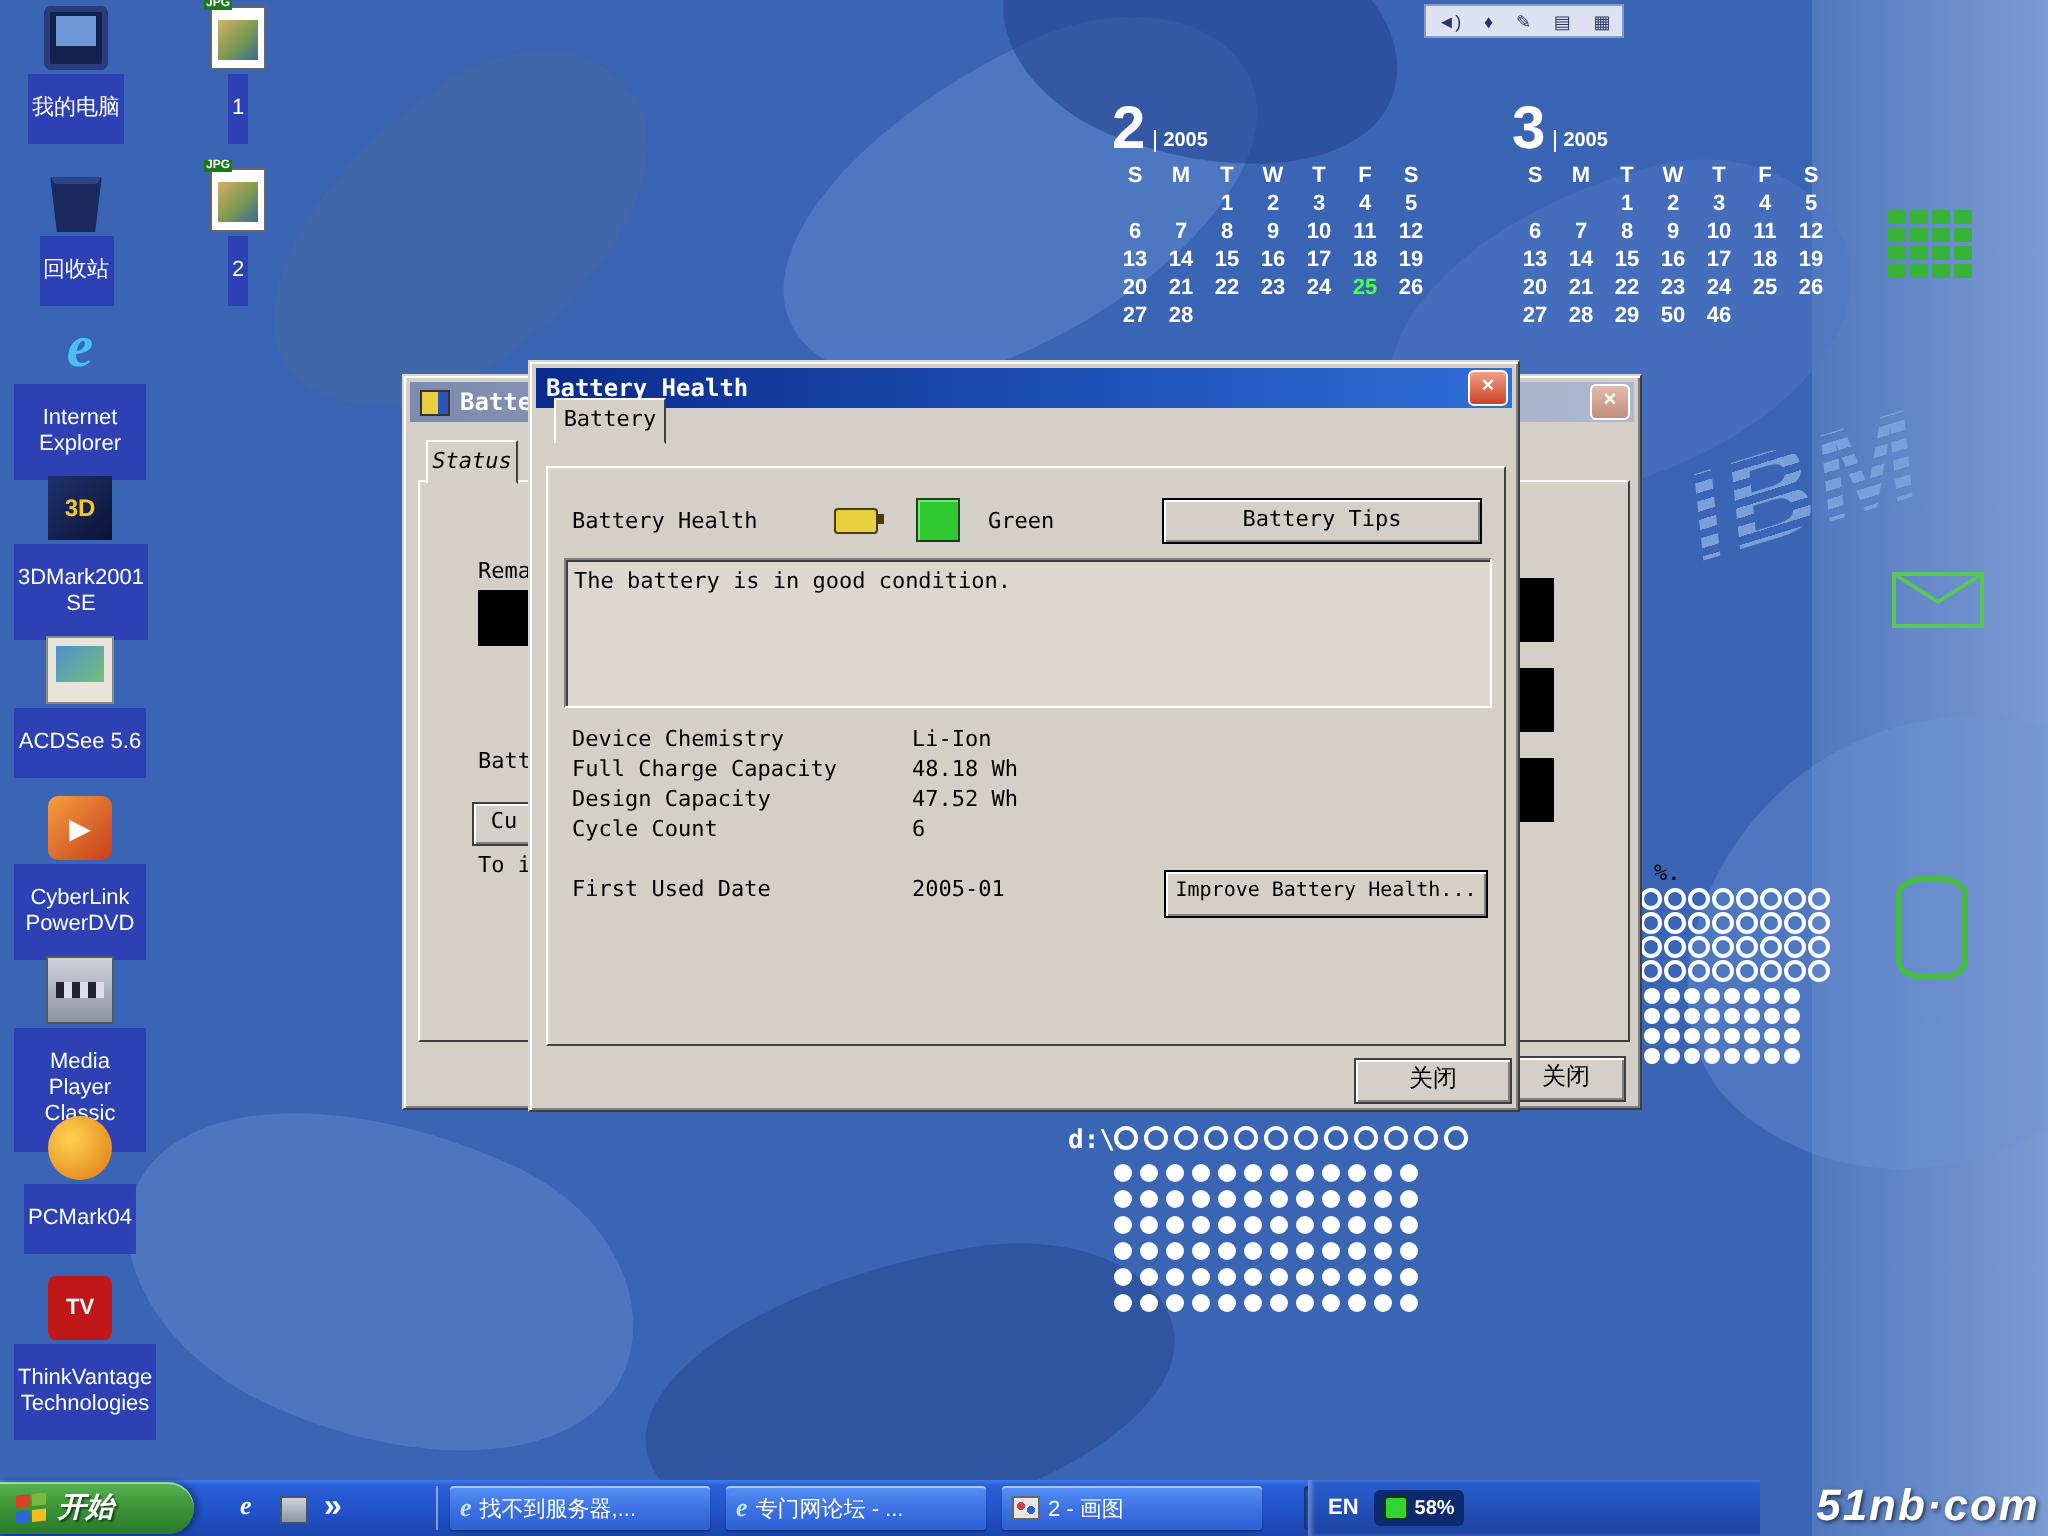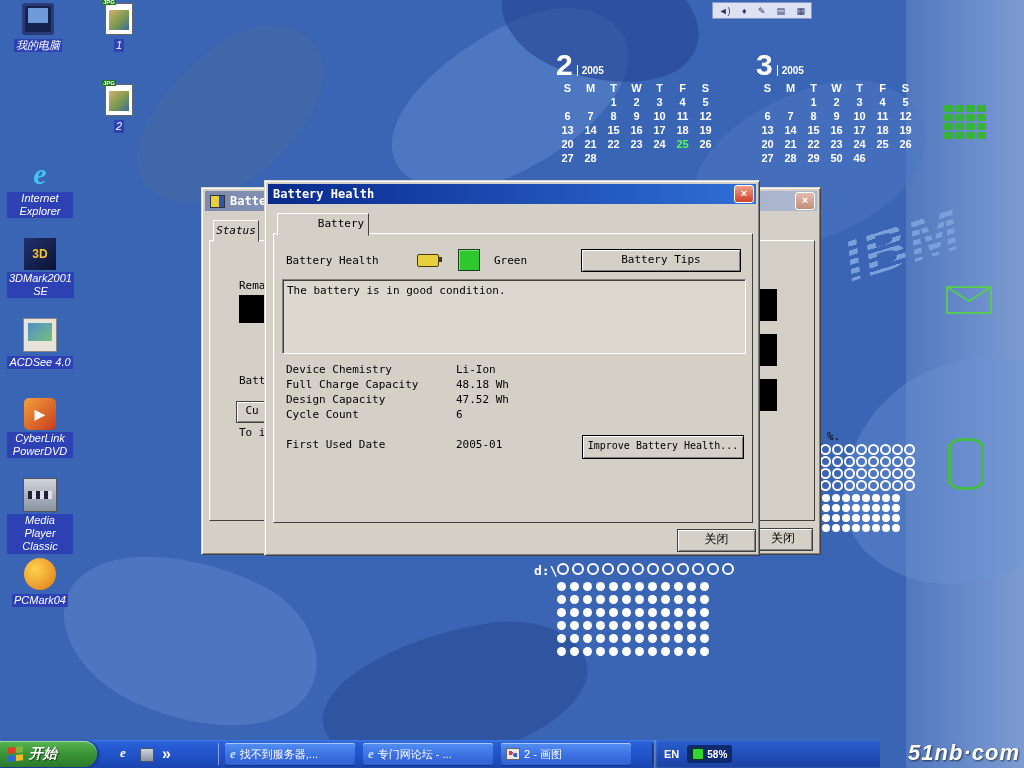--- a/index.html
+++ b/index.html
@@ -31,22 +31,22 @@
        font:italic 900 62px "Liberation Sans",sans-serif;letter-spacing:2px;
        color:transparent;
        background-image:repeating-linear-gradient(#7aa0dc 0 5px,rgba(0,0,0,0) 5px 9px);
        -webkit-background-clip:text;background-clip:text;}
   .envelope{position:absolute;left:946px;top:286px;}
   .cylinder{position:absolute;left:948px;top:438px;width:30px;height:46px;
             border:3px solid #46bc46;border-radius:14px/9px;}
   
   .icon-item{position:absolute;width:66px;text-align:center;cursor:default;}
   .icon-item .ico{width:32px;height:32px;margin:0 auto;position:relative;}
-  .icon-item .lbl{display:inline-block;margin-top:2px;padding:0 2px;
-                  background:rgba(45,62,180,.92);color:#fff;font-size:11px;line-height:1.2;font-style:italic;}
+  .icon-item .lbl{display:inline-block;margin-top:2px;padding:11px 2px;
+                  background:rgba(45,62,180,.92);color:#fff;font-size:11px;line-height:1.2;}
   .ico-computer{background:#16224e;border-radius:4px;box-shadow:inset 0 0 0 3px #2a3a7a;}
   .ico-computer:after{content:"";position:absolute;left:6px;top:5px;right:6px;bottom:12px;background:#6f9ad8;}
   .ico-bin{background:#1a2a5e;clip-path:polygon(10% 15%,90% 15%,80% 100%,20% 100%);}
   .ico-bin:after{content:"";position:absolute;left:4px;top:2px;right:4px;height:6px;background:#2e4488;border-radius:3px;}
   .ico-ie{font:bold italic 30px "Liberation Serif",serif;color:#49c0f0;line-height:32px;}
   .ico-3dmark{background:linear-gradient(135deg,#20306e,#0c1433);color:#f4c82c;
               font:bold 12px "Liberation Sans",sans-serif;line-height:32px;}
   .ico-acdsee{background:#e8e4da;border:1px solid #888;}
   .ico-acdsee:after{content:"";position:absolute;left:4px;top:4px;right:4px;bottom:10px;
                     background:linear-gradient(135deg,#4f8fd0,#77c077);}
@@ -430,43 +430,51 @@
       <span></span>
       <span></span>
       <span></span>
       <span></span>
     </div>
 
   <div class="icon-item" style="left:5px;top:3px;">
     <div class="ico ico-computer"></div>
     <span class="lbl">我的电脑</span>
   </div>
+  <div class="icon-item" style="left:5px;top:84px;">
+    <div class="ico ico-bin"></div>
+    <span class="lbl">回收站</span>
+  </div>
   <div class="icon-item" style="left:7px;top:158px;">
     <div class="ico ico-ie">e</div>
     <span class="lbl">Internet Explorer</span>
   </div>
   <div class="icon-item" style="left:7px;top:238px;">
     <div class="ico ico-3dmark">3D</div>
     <span class="lbl">3DMark2001 SE</span>
   </div>
   <div class="icon-item" style="left:7px;top:318px;">
     <div class="ico ico-acdsee"></div>
-    <span class="lbl">ACDSee 4.0</span>
+    <span class="lbl">ACDSee 5.6</span>
   </div>
   <div class="icon-item" style="left:7px;top:398px;">
     <div class="ico ico-dvd">▶</div>
     <span class="lbl">CyberLink PowerDVD</span>
   </div>
   <div class="icon-item" style="left:7px;top:478px;">
     <div class="ico ico-mpc"></div>
     <span class="lbl">Media Player Classic</span>
   </div>
   <div class="icon-item" style="left:7px;top:558px;">
     <div class="ico ico-pcmark"></div>
     <span class="lbl">PCMark04</span>
+  </div>
+  <div class="icon-item" style="left:7px;top:638px;">
+    <div class="ico ico-tvt">TV</div>
+    <span class="lbl">ThinkVantage Technologies</span>
   </div>
   <div class="icon-item" style="left:86px;top:3px;">
     <div class="ico-jpg">
       <span class="tag">JPG</span>
       <span class="pic"></span>
     </div>
     <span class="lbl">1</span>
   </div>
   <div class="icon-item" style="left:86px;top:84px;">
     <div class="ico-jpg">
@@ -494,21 +502,21 @@
     <div class="blackbox" style="left:551px;top:191px;width:24px;height:32px;"></div>
     <div class="mono" style="left:625px;top:242px;">%.</div>
     <div class="btn94 soft" style="left:551px;top:340px;width:58px;height:21px;line-height:19px;font-family:'Liberation Sans',sans-serif;font-size:12px;">关闭</div>
   </div>
 
   <div class="winframe" style="left:264px;top:180px;width:494px;height:374px;z-index:6;">
     <div class="tbar active">
       <span>Battery Health</span>
       <span class="xbtn red">×</span>
     </div>
-    <div class="tab" style="left:12px;top:32px;width:54px;height:18px;padding-left:36px;">Battery</div>
+    <div class="tab" style="left:12px;top:18px;width:54px;height:18px;">Battery</div>
     <div class="pane" style="left:8px;top:52px;width:478px;height:288px;"></div>
 
     <div class="mono" style="left:21px;top:73px;">Battery Health</div>
     <div class="batt-glyph" style="left:152px;top:73px;"></div>
     <div class="green-sq" style="left:193px;top:68px;"></div>
     <div class="mono" style="left:229px;top:73px;">Green</div>
     <div class="btn94" style="left:316px;top:68px;width:158px;height:21px;line-height:19px;">Battery Tips</div>
 
     <div class="sunken" style="left:17px;top:98px;width:462px;height:73px;">
       <div class="mono" style="left:4px;top:4px;position:absolute;">The battery is in good condition.</div>

